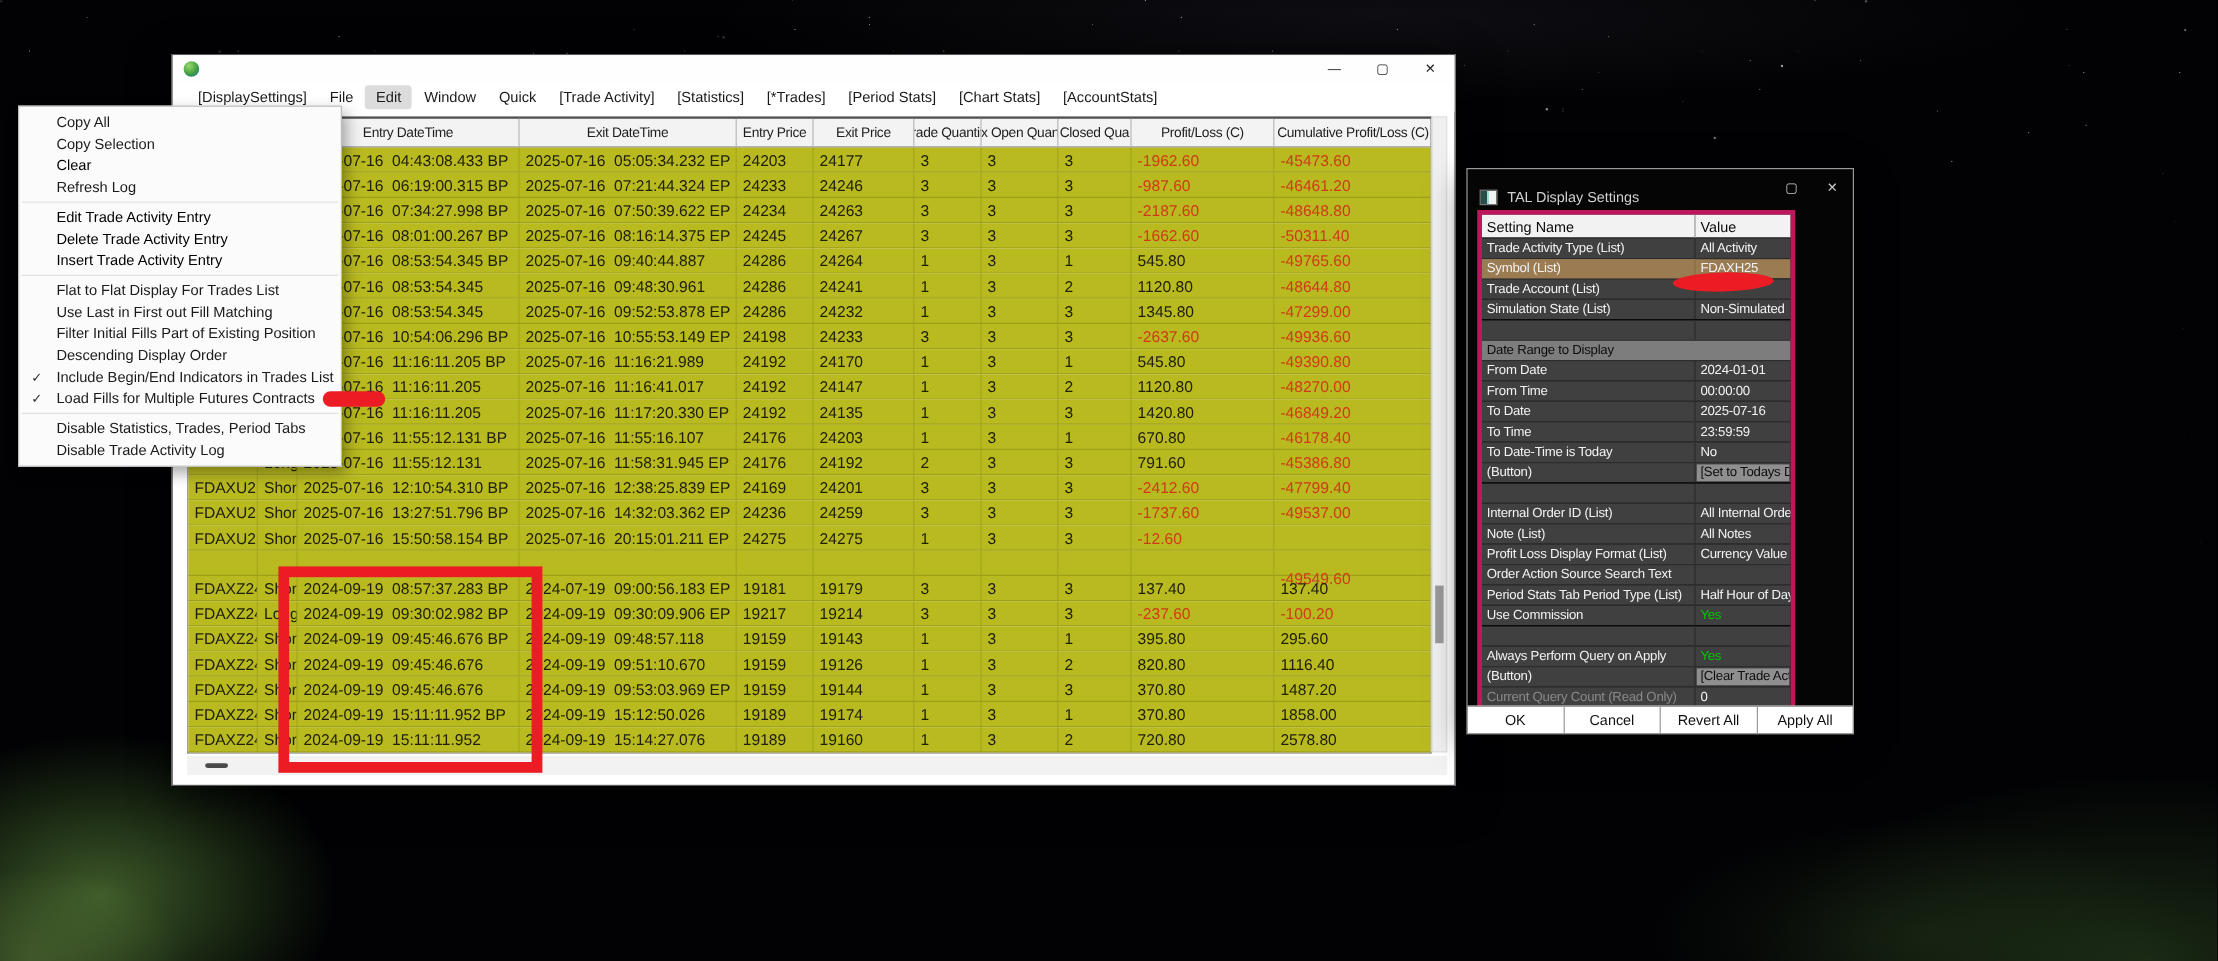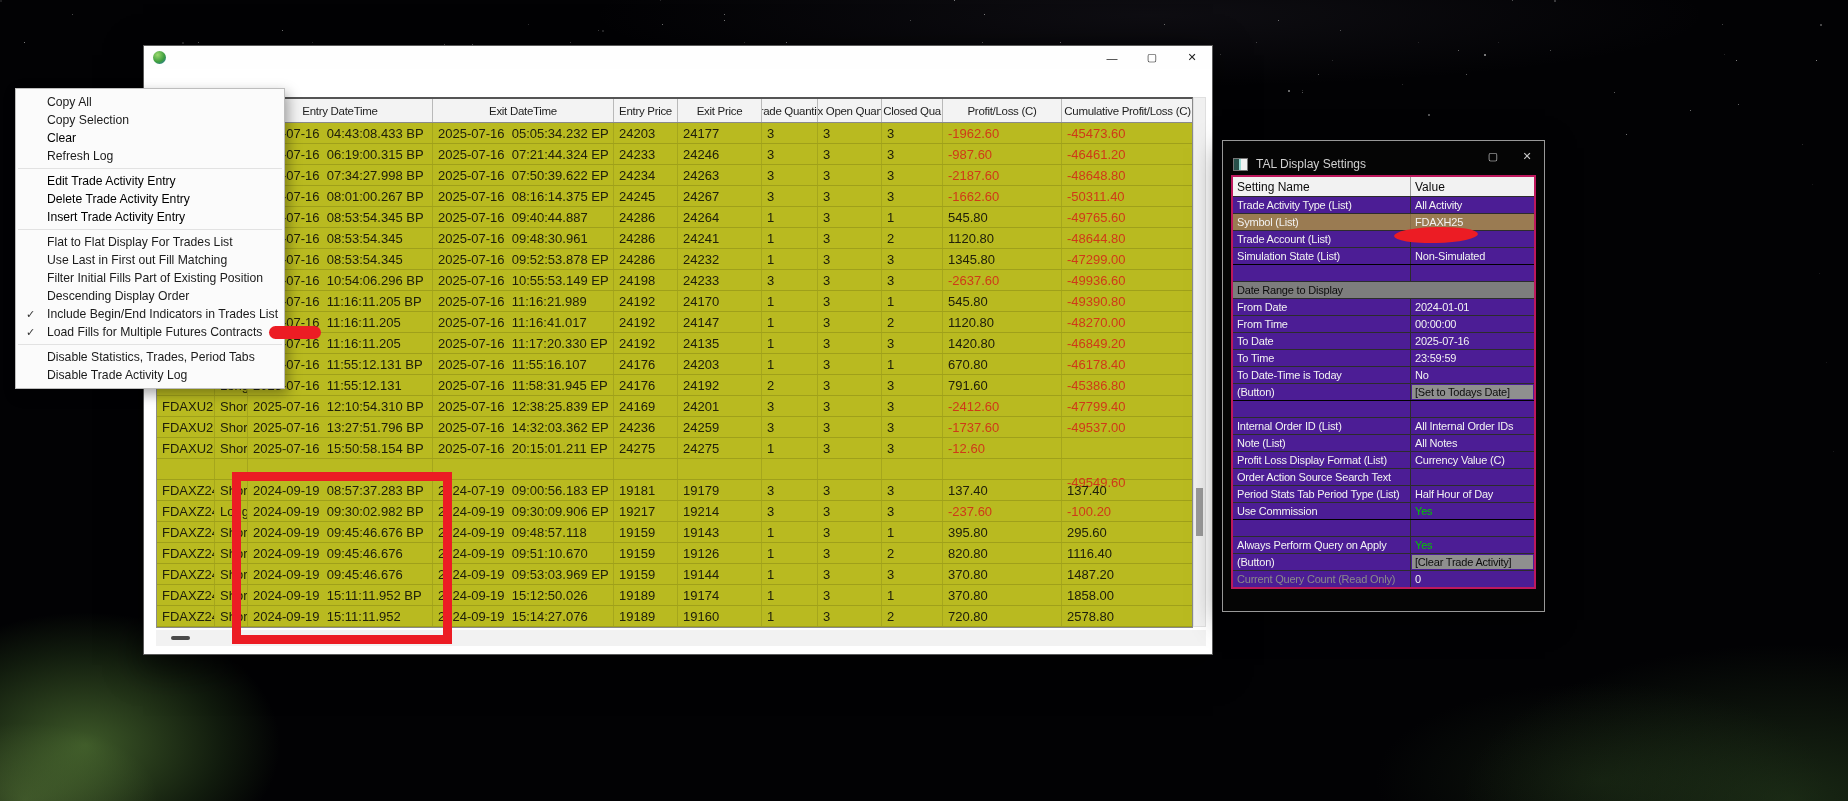--- a/index.html
+++ b/index.html
@@ -57,25 +57,25 @@
   .pill{display:inline-block;width:52px;height:13px;border-radius:7px;background:#ec1c24;margin-left:7px;flex:0 0 52px;}
 
   
   .dialog{position:absolute;left:1222px;top:140px;width:323px;height:472px;z-index:20;background:#050505;
           border:1px solid #989898;box-sizing:border-box;box-shadow:0 8px 26px rgba(0,0,0,.7);}
   .dtitlebar{height:30px;display:flex;align-items:flex-end;padding-left:10px;color:#d0d0d0;font-size:12px;}
   .dicon{width:13px;height:11px;border:1px solid #777;margin-right:8px;flex:0 0 13px;
          background:linear-gradient(90deg,#27504a 40%,#9adbd4 40% 55%,#f2f2f2 55%);}
   .dwbtns{margin-left:auto;display:flex;height:100%;}
   .dwbtn{width:34px;display:flex;align-items:center;justify-content:center;color:#c9c9c9;font-size:11px;}
-  .dtable{position:absolute;left:8px;top:34px;width:305px;border:2px solid #be185d;box-sizing:border-box;}
+  .dtable{position:absolute;left:8px;top:34px;width:265px;border:4px solid #be185d;box-sizing:border-box;}
   .dhead{display:flex;height:19px;background:#f2f2f2;color:#0a0a0a;font-size:12px;}
   .dhname{width:178px;padding-left:4px;display:flex;align-items:center;border-right:1px solid #9a9a9a;box-sizing:border-box;}
   .dhval{flex:1;padding-left:4px;display:flex;align-items:center;}
-  .drow{display:flex;height:16px;background:#4c1d95;border-top:1px solid #2c2c2c;font-size:11px;letter-spacing:-0.2px;color:#f2f2f2;}
+  .drow{display:flex;height:16px;background:#404040;border-top:1px solid #2c2c2c;font-size:11px;letter-spacing:-0.2px;color:#f2f2f2;}
   .drname{width:178px;padding-left:4px;display:flex;align-items:center;border-right:1px solid #2c2c2c;
           box-sizing:border-box;overflow:hidden;white-space:pre;}
   .drval{flex:1;padding-left:4px;display:flex;align-items:center;overflow:hidden;white-space:pre;}
   .drow.selected,.drow.selected .drname{background:#9a7b52;border-right-color:#8a6c45;}
   .drow.section{background:#7d7d7d;color:#0c0c0c;}
   .drow.section .drname{border-right:none;width:auto;}
   .drow.spacer{border-top:1px solid #000;}
   .drval.btnval{background:#8f8f8f;color:#0d0d0d;margin:1px;padding-left:3px;}
   .drval.green{color:#00c800;}
   .drname.readonly{color:#8a8a8a;}
@@ -197,20 +197,33 @@
 
   <div class="window">
     <div class="titlebar">
       <span class="app-icon"></span>
       <div class="winbtns">
         <div class="wbtn">—</div>
         <div class="wbtn">▢</div>
         <div class="wbtn">✕</div>
       </div>
     </div>
+    <div class="menubar" id="menubar">
+        <div class="mitem">[DisplaySettings]</div>
+        <div class="mitem">File</div>
+        <div class="mitem active">Edit</div>
+        <div class="mitem">Window</div>
+        <div class="mitem">Quick</div>
+        <div class="mitem">[Trade Activity]</div>
+        <div class="mitem">[Statistics]</div>
+        <div class="mitem">[*Trades]</div>
+        <div class="mitem">[Period Stats]</div>
+        <div class="mitem">[Chart Stats]</div>
+        <div class="mitem">[AccountStats]</div>
+      </div>
     <div class="tablewrap">
       <div class="thead" id="thead">
           <div class="hcell" style="width: 58px;"></div>
           <div class="hcell" style="width: 33px;"></div>
           <div class="hcell" style="width: 185px;">Entry DateTime</div>
           <div class="hcell" style="width: 181px;">Exit DateTime</div>
           <div class="hcell" style="width: 64px;">Entry Price</div>
           <div class="hcell" style="width: 84px;">Exit Price</div>
           <div class="hcell" style="width: 56px;">rade Quantit</div>
           <div class="hcell" style="width: 64px;">ax Open Quanti</div>
@@ -663,17 +676,23 @@
           <div class="drow">
             <div class="drname">(Button)</div>
             <div class="drval btnval">[Clear Trade Activity]</div>
           </div>
           <div class="drow">
             <div class="drname readonly">Current Query Count (Read Only)</div>
             <div class="drval">0</div>
           </div>
         </div>
     </div>
+    <div class="dbuttons" id="dbuttons">
+        <div class="dbtn">OK</div>
+        <div class="dbtn">Cancel</div>
+        <div class="dbtn">Revert All</div>
+        <div class="dbtn">Apply All</div>
+      </div>
   </div>
 
   <div class="annot-rect"></div>
   <div class="annot-ellipse"></div>
 </div>
 
 </body></html>

